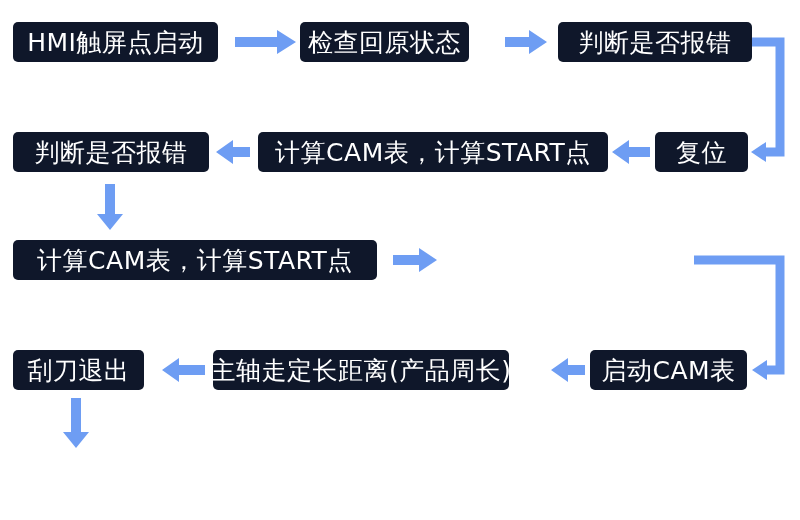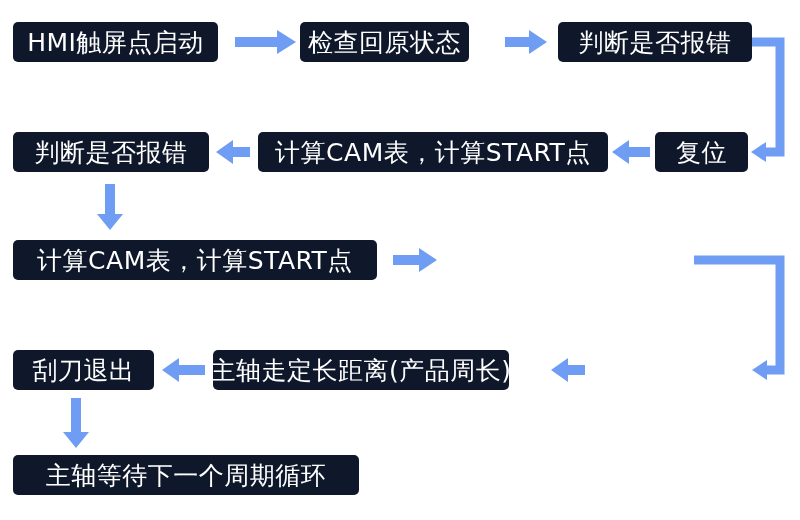--- a/index.html
+++ b/index.html
@@ -72,18 +72,18 @@
   <div class="flow-box" style="left:13px;  top:22px;  width:205px">HMI触屏点启动</div>
   <div class="flow-box" style="left:300px; top:22px;  width:169px">检查回原状态</div>
   <div class="flow-box" style="left:558px; top:22px;  width:194px">判断是否报错</div>
 
   <div class="flow-box" style="left:13px;  top:132px; width:196px">判断是否报错</div>
   <div class="flow-box" style="left:258px; top:132px; width:350px">计算CAM表，计算START点</div>
   <div class="flow-box" style="left:655px; top:132px; width:93px">复位</div>
 
   <div class="flow-box" style="left:13px;  top:240px; width:364px">计算CAM表，计算START点</div>
 
-  <div class="flow-box" style="left:13px;  top:350px; width:141px">刮刀退出</div>
+  <div class="flow-box" style="left:13px;  top:350px; width:131px">刮刀退出</div>
   <div class="flow-box" style="left:213px; top:350px; width:296px">主轴走定长距离(产品周长)</div>
+  <div class="flow-box" style="left:590px; top:350px; width:157px">启动CAM表</div>
 
-  <div class="flow-box" style="left:13px;  top:455px; width:346px">主轴等待下一个周期循环</div>
 
 </div>
 
 </body></html>

